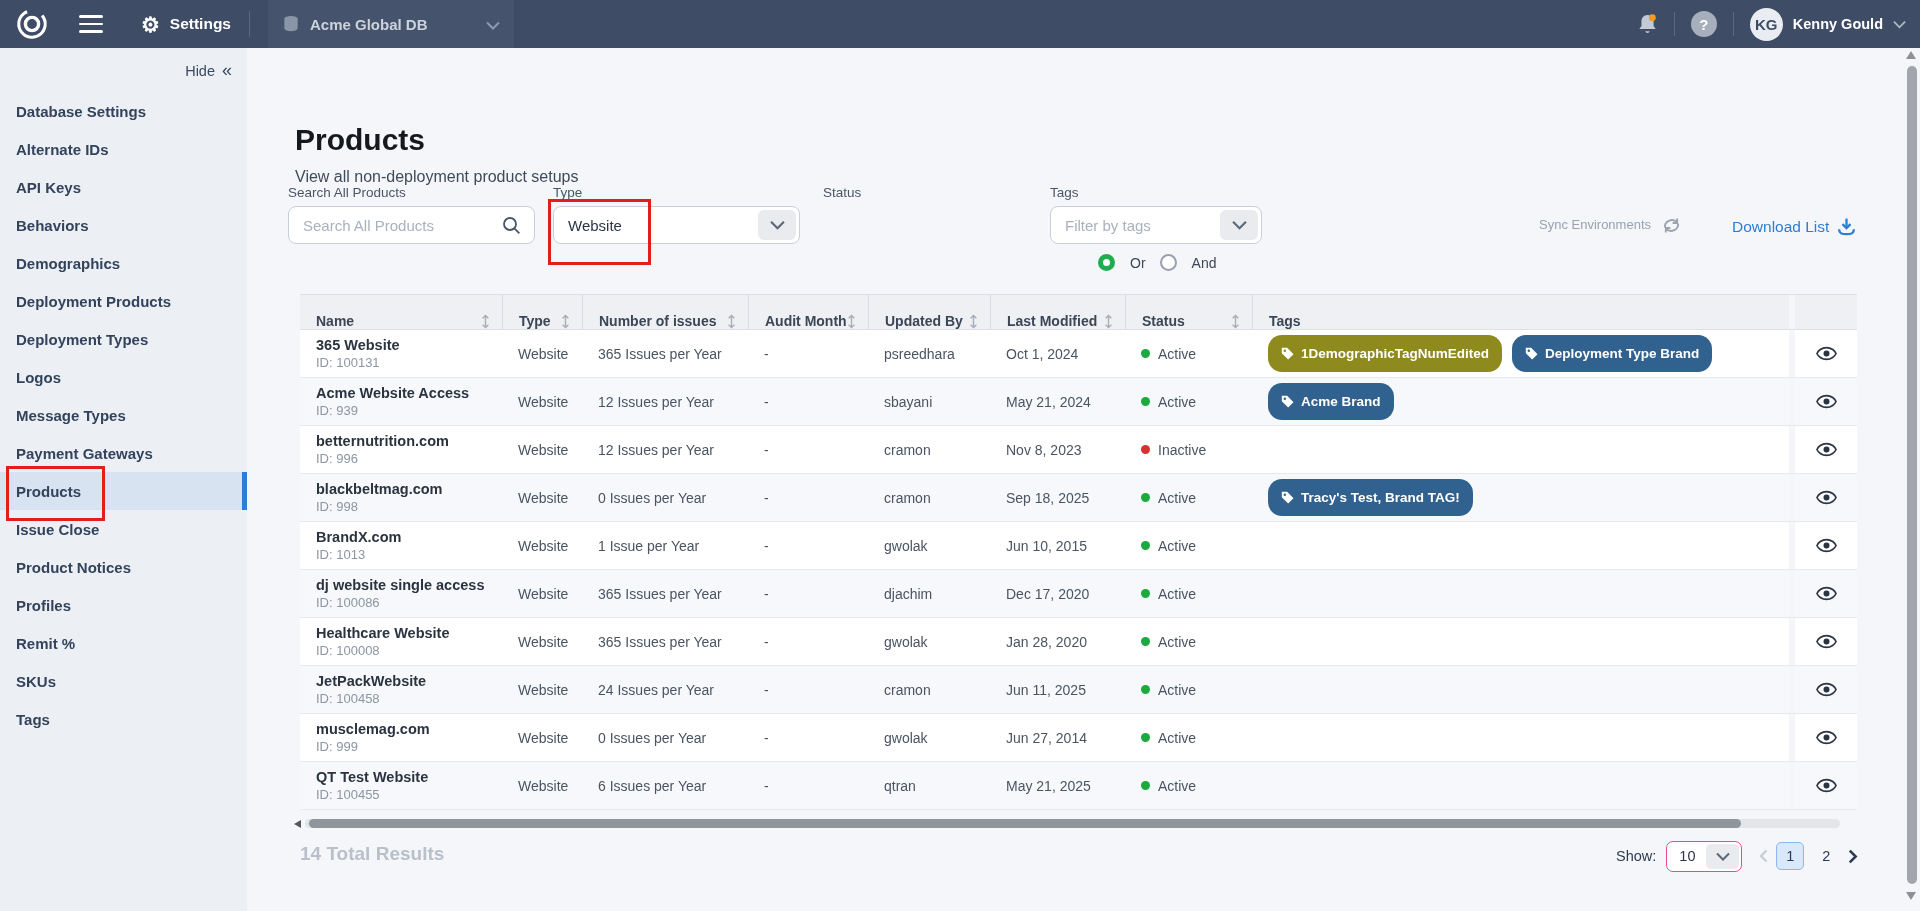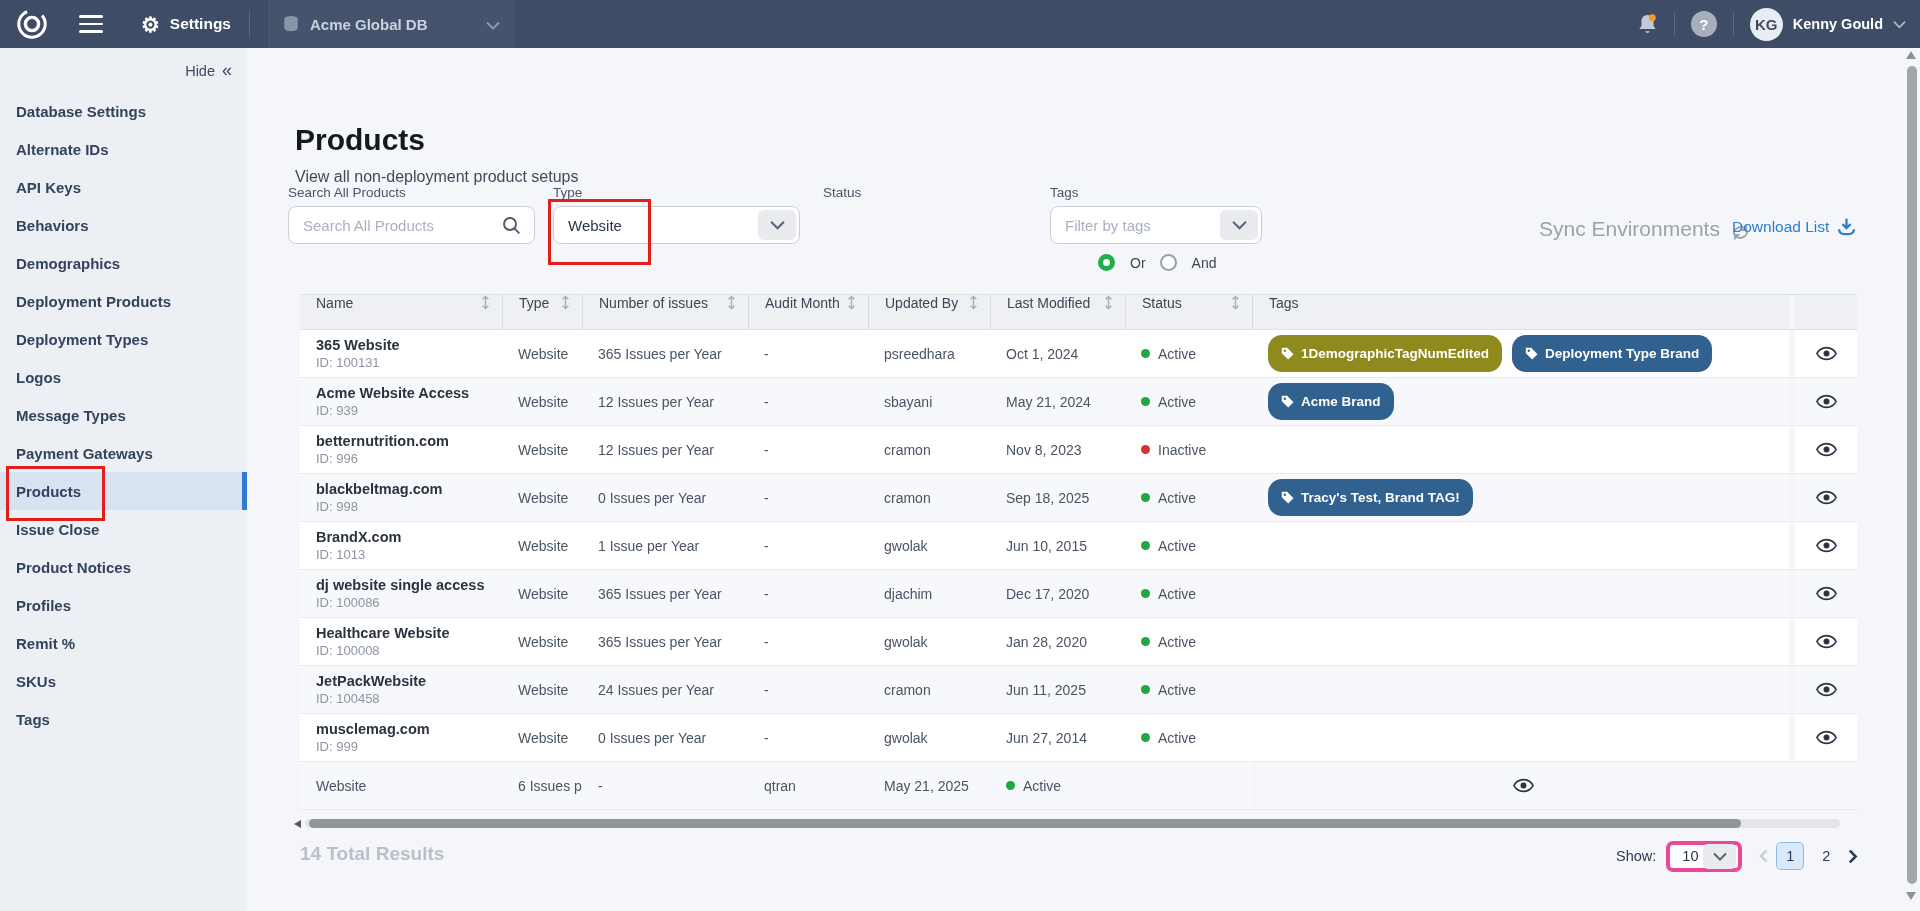--- a/index.html
+++ b/index.html
@@ -44,28 +44,28 @@
   .control input::placeholder{color:#a9b1bd}
   .search-ic{margin-right:13px;display:flex}
   .sel-val{padding-left:14px;font-size:15px;color:#2c3648;flex:1}
   .sel-btn{width:38px;height:30px;background:#e9ebef;border-radius:6px;margin-right:3px;display:flex;align-items:center;justify-content:center;flex:0 0 auto}
   .radio-row{position:absolute;left:1098px;top:254px;display:flex;align-items:center;font-size:14px;color:#3c4656}
   .radio{width:17px;height:17px;border-radius:50%;box-sizing:border-box;background:#fff}
   .radio.on{border:5.5px solid #1fae4e}
   .radio.off{border:2px solid #97a0ae}
   .radio-lbl{margin-left:15px}
   .radio-gap{width:14px}
-  .sync-link{position:absolute;left:1539px;top:217px;display:flex;gap:10px;align-items:flex-end;font-size:21px;color:#9aa2ae;cursor:pointer}
+  .sync-link{position:absolute;left:1539px;top:217px;display:flex;gap:10px;align-items:flex-start;font-size:13px;color:#9aa2ae;cursor:pointer}
   .download-link{position:absolute;left:1732px;top:217px;display:flex;gap:8px;align-items:center;font-size:15.5px;color:#2d7dd2;cursor:pointer}
 
   
   .table-area{position:absolute;left:300px;top:294px;width:1557px}
   .t-header,.t-row{display:grid;grid-template-columns:202px 80px 166px 120px 122px 135px 127px 537px 68px}
   .t-header{height:36px;background:#eef0f4;border-top:1px solid #dde1e7;border-bottom:1px solid #dde1e7;box-sizing:border-box}
-  .th{display:flex;align-items:flex-start;padding-left:16px;font-size:14px;font-weight:400;color:#3b4656;box-sizing:border-box}
+  .th{display:flex;align-items:flex-end;padding-left:16px;font-size:14px;font-weight:700;color:#3b4656;box-sizing:border-box}
   .th.sep{border-left:1px solid #d8dce3}
   .th .sort{margin-left:auto;margin-right:12px;display:flex}
   .th-eye{border-left:6px solid #f5f6f9}
   .t-row{height:48px;background:#fff;border-bottom:1px solid #e6e9ee;box-sizing:border-box}
   .t-row:nth-child(even){background:#f7f8fb}
   .td{display:flex;align-items:center;padding-left:16px;font-size:14px;color:#4a5462;box-sizing:border-box;overflow:hidden;white-space:nowrap}
   .td-name{flex-direction:column;align-items:flex-start;justify-content:center;gap:2px}
   .nm{font-size:14.5px;font-weight:700;color:#2b3340}
   .pid{font-size:13px;color:#8d95a3}
   .status-dot{width:9px;height:9px;border-radius:50%;margin-right:8px;flex:0 0 auto}
@@ -75,21 +75,21 @@
   
   .h-scroll{position:absolute;left:294px;top:817px;width:1551px;height:13px}
   .h-arrow{position:absolute;left:0;top:2.5px;width:0;height:0;border-top:4.5px solid transparent;border-bottom:4.5px solid transparent;border-right:7px solid #55585e}
   .h-track{position:absolute;left:11px;right:5px;top:1.5px;height:9px;background:#e3e5e9;border-radius:5px}
   .h-thumb{position:absolute;left:15px;top:1.5px;width:1432px;height:9px;background:#90959b;border-radius:5px;cursor:grab}
 
   
   .total-results{position:absolute;left:300px;top:843px;font-size:19px;font-weight:700;color:#b9c0ca}
   .show-row{position:absolute;left:1616px;top:840px;height:32px;display:flex;align-items:center}
   .show-lbl{font-size:14.5px;color:#2c3a50;margin-right:10px}
-  .page-size{width:76px;height:31px;border:4px solid #ec4899;border-radius:7px;background:#fff;display:flex;align-items:center;box-sizing:border-box;cursor:pointer}
+  .page-size{width:76px;height:31px;border:1px solid #ec4899;border-radius:7px;background:#fff;display:flex;align-items:center;box-sizing:border-box;cursor:pointer}
   .ps-val{padding-left:12px;font-size:14.5px;color:#2c3648;flex:1}
   .ps-btn{width:33px;height:25px;background:#e9ebef;border-radius:5px;margin-right:2px;display:flex;align-items:center;justify-content:center}
   .pag{display:flex;align-items:center;margin-left:13px}
   .pag-arrow{display:flex;padding:4px;cursor:pointer}
   .page-btn{min-width:28px;height:28px;border-radius:5px;display:flex;align-items:center;justify-content:center;font-size:14.5px;color:#2c3a50;margin:0 4px;box-sizing:border-box;cursor:pointer}
   .page-btn.current{background:#d9e9fb;border:1.5px solid #8ab9ec}
 
   .assistant-btn{position:absolute;left:1676px;top:872px;width:211px;height:39px;background:#10b55d;color:#fff;font-weight:700;font-size:16.5px;border:none;border-radius:5px;display:flex;align-items:center;justify-content:center;font-family:"Liberation Sans",sans-serif;cursor:pointer;z-index:20}
 
   
@@ -505,20 +505,24 @@
           <div class="td"><span class="status-dot" style="background:#1ca93d"></span>Active</div>
           <div class="td td-tags"></div>
           <div class="td td-eye">
             <svg width="21" height="15" viewBox="0 0 24 16">
               <path d="M12 1.2 C6.4 1.2 2.4 5 1.1 8 c1.3 3 5.3 6.8 10.9 6.8 s9.6-3.8 10.9-6.8 C21.6 5 17.6 1.2 12 1.2 Z" fill="none" stroke="#2b3340" stroke-width="1.9"></path>
               <circle cx="12" cy="8" r="3.4" fill="#2b3340"></circle>
             </svg>
           </div>
         </div>
         <div class="t-row">
+          <div class="td td-name">
+            <span class="nm">QT Test Website</span>
+            <span class="pid">ID: 100455</span>
+          </div>
           <div class="td">Website</div>
           <div class="td">6 Issues per Year</div>
           <div class="td">-</div>
           <div class="td">qtran</div>
           <div class="td">May 21, 2025</div>
           <div class="td"><span class="status-dot" style="background:#1ca93d"></span>Active</div>
           <div class="td td-tags"></div>
           <div class="td td-eye">
             <svg width="21" height="15" viewBox="0 0 24 16">
               <path d="M12 1.2 C6.4 1.2 2.4 5 1.1 8 c1.3 3 5.3 6.8 10.9 6.8 s9.6-3.8 10.9-6.8 C21.6 5 17.6 1.2 12 1.2 Z" fill="none" stroke="#2b3340" stroke-width="1.9"></path>

